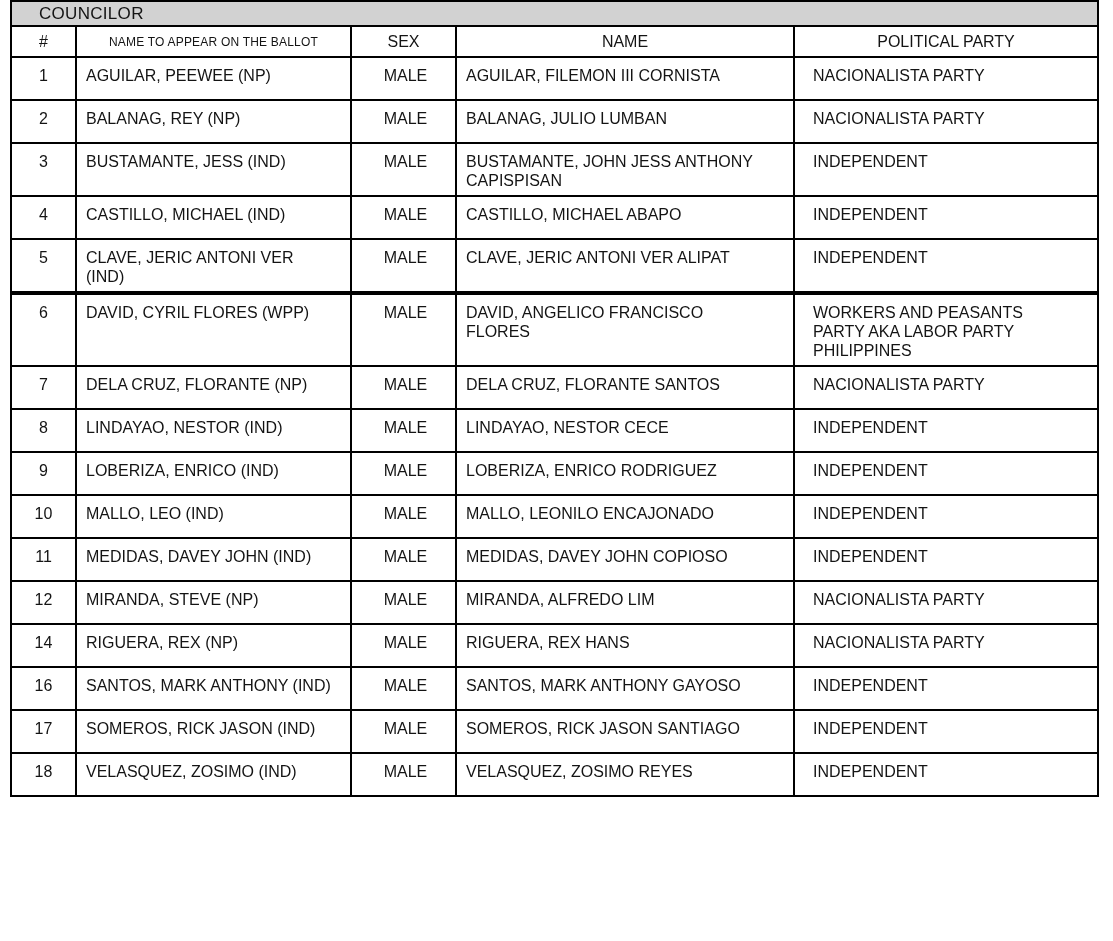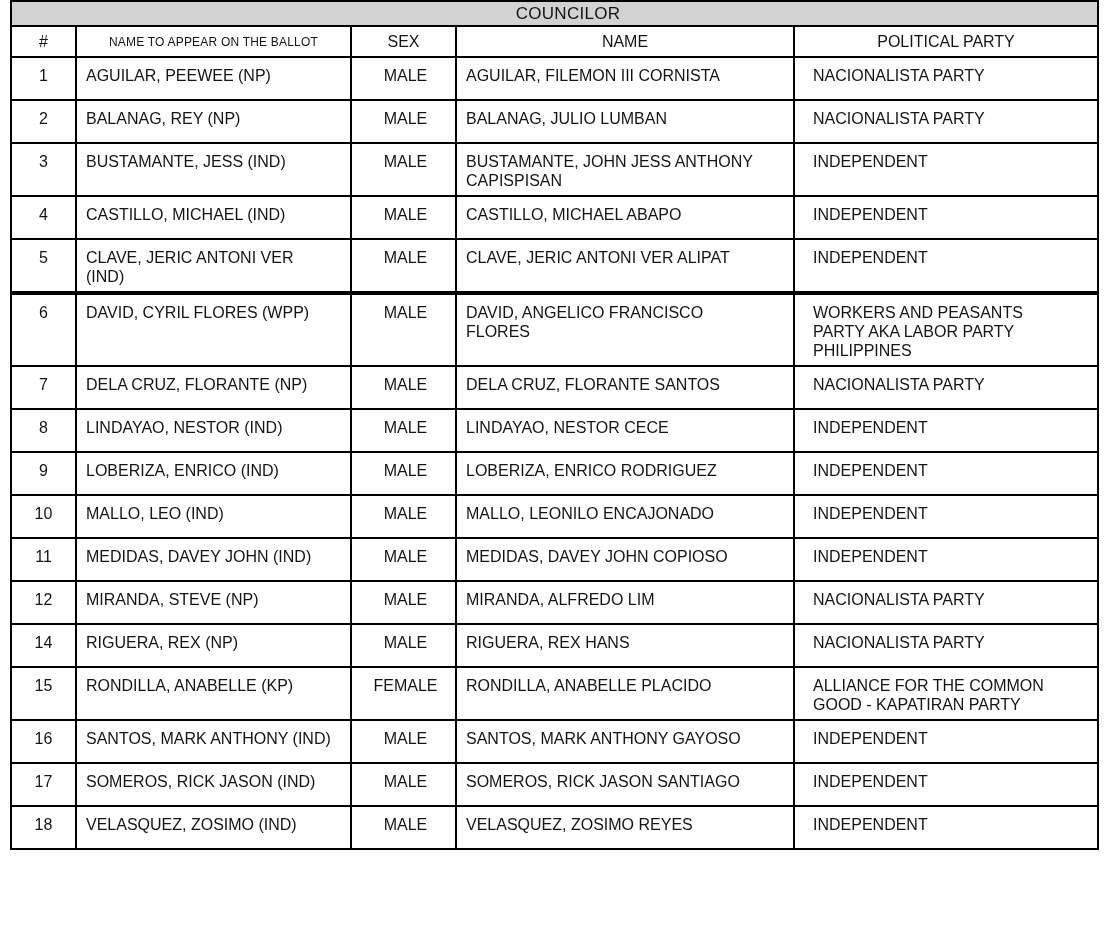--- a/index.html
+++ b/index.html
@@ -33,21 +33,21 @@
   col.c5 { width: 304px; }
 
   th, td {
     border: 2px solid #000000;
     font-weight: normal;
   }
 
   tr.position-row th {
     background: #d2d2d2;
     height: 25px;
-    text-align: center;
+    text-align: left;
     vertical-align: middle;
     padding-left: 27px;
     font-size: 17px;
     letter-spacing: 0.3px;
   }
 
   tr.colhead-row th {
     height: 31px;
     text-align: center;
     vertical-align: middle;
@@ -197,27 +197,20 @@
 
 
     <tr>
       <td class="c-num">14</td>
       <td class="c-ballot">RIGUERA, REX (NP)</td>
       <td class="c-sex">MALE</td>
       <td class="c-name">RIGUERA, REX HANS</td>
       <td class="c-party">NACIONALISTA PARTY</td>
     </tr>
 
-    <tr>
-      <td class="c-num">15</td>
-      <td class="c-ballot">RONDILLA, ANABELLE (KP)</td>
-      <td class="c-sex">FEMALE</td>
-      <td class="c-name">RONDILLA, ANABELLE PLACIDO</td>
-      <td class="c-party">ALLIANCE FOR THE COMMON GOOD - KAPATIRAN PARTY</td>
-    </tr>
 
     <tr>
       <td class="c-num">16</td>
       <td class="c-ballot">SANTOS, MARK ANTHONY (IND)</td>
       <td class="c-sex">MALE</td>
       <td class="c-name">SANTOS, MARK ANTHONY GAYOSO</td>
       <td class="c-party">INDEPENDENT</td>
     </tr>
 
     <tr>

